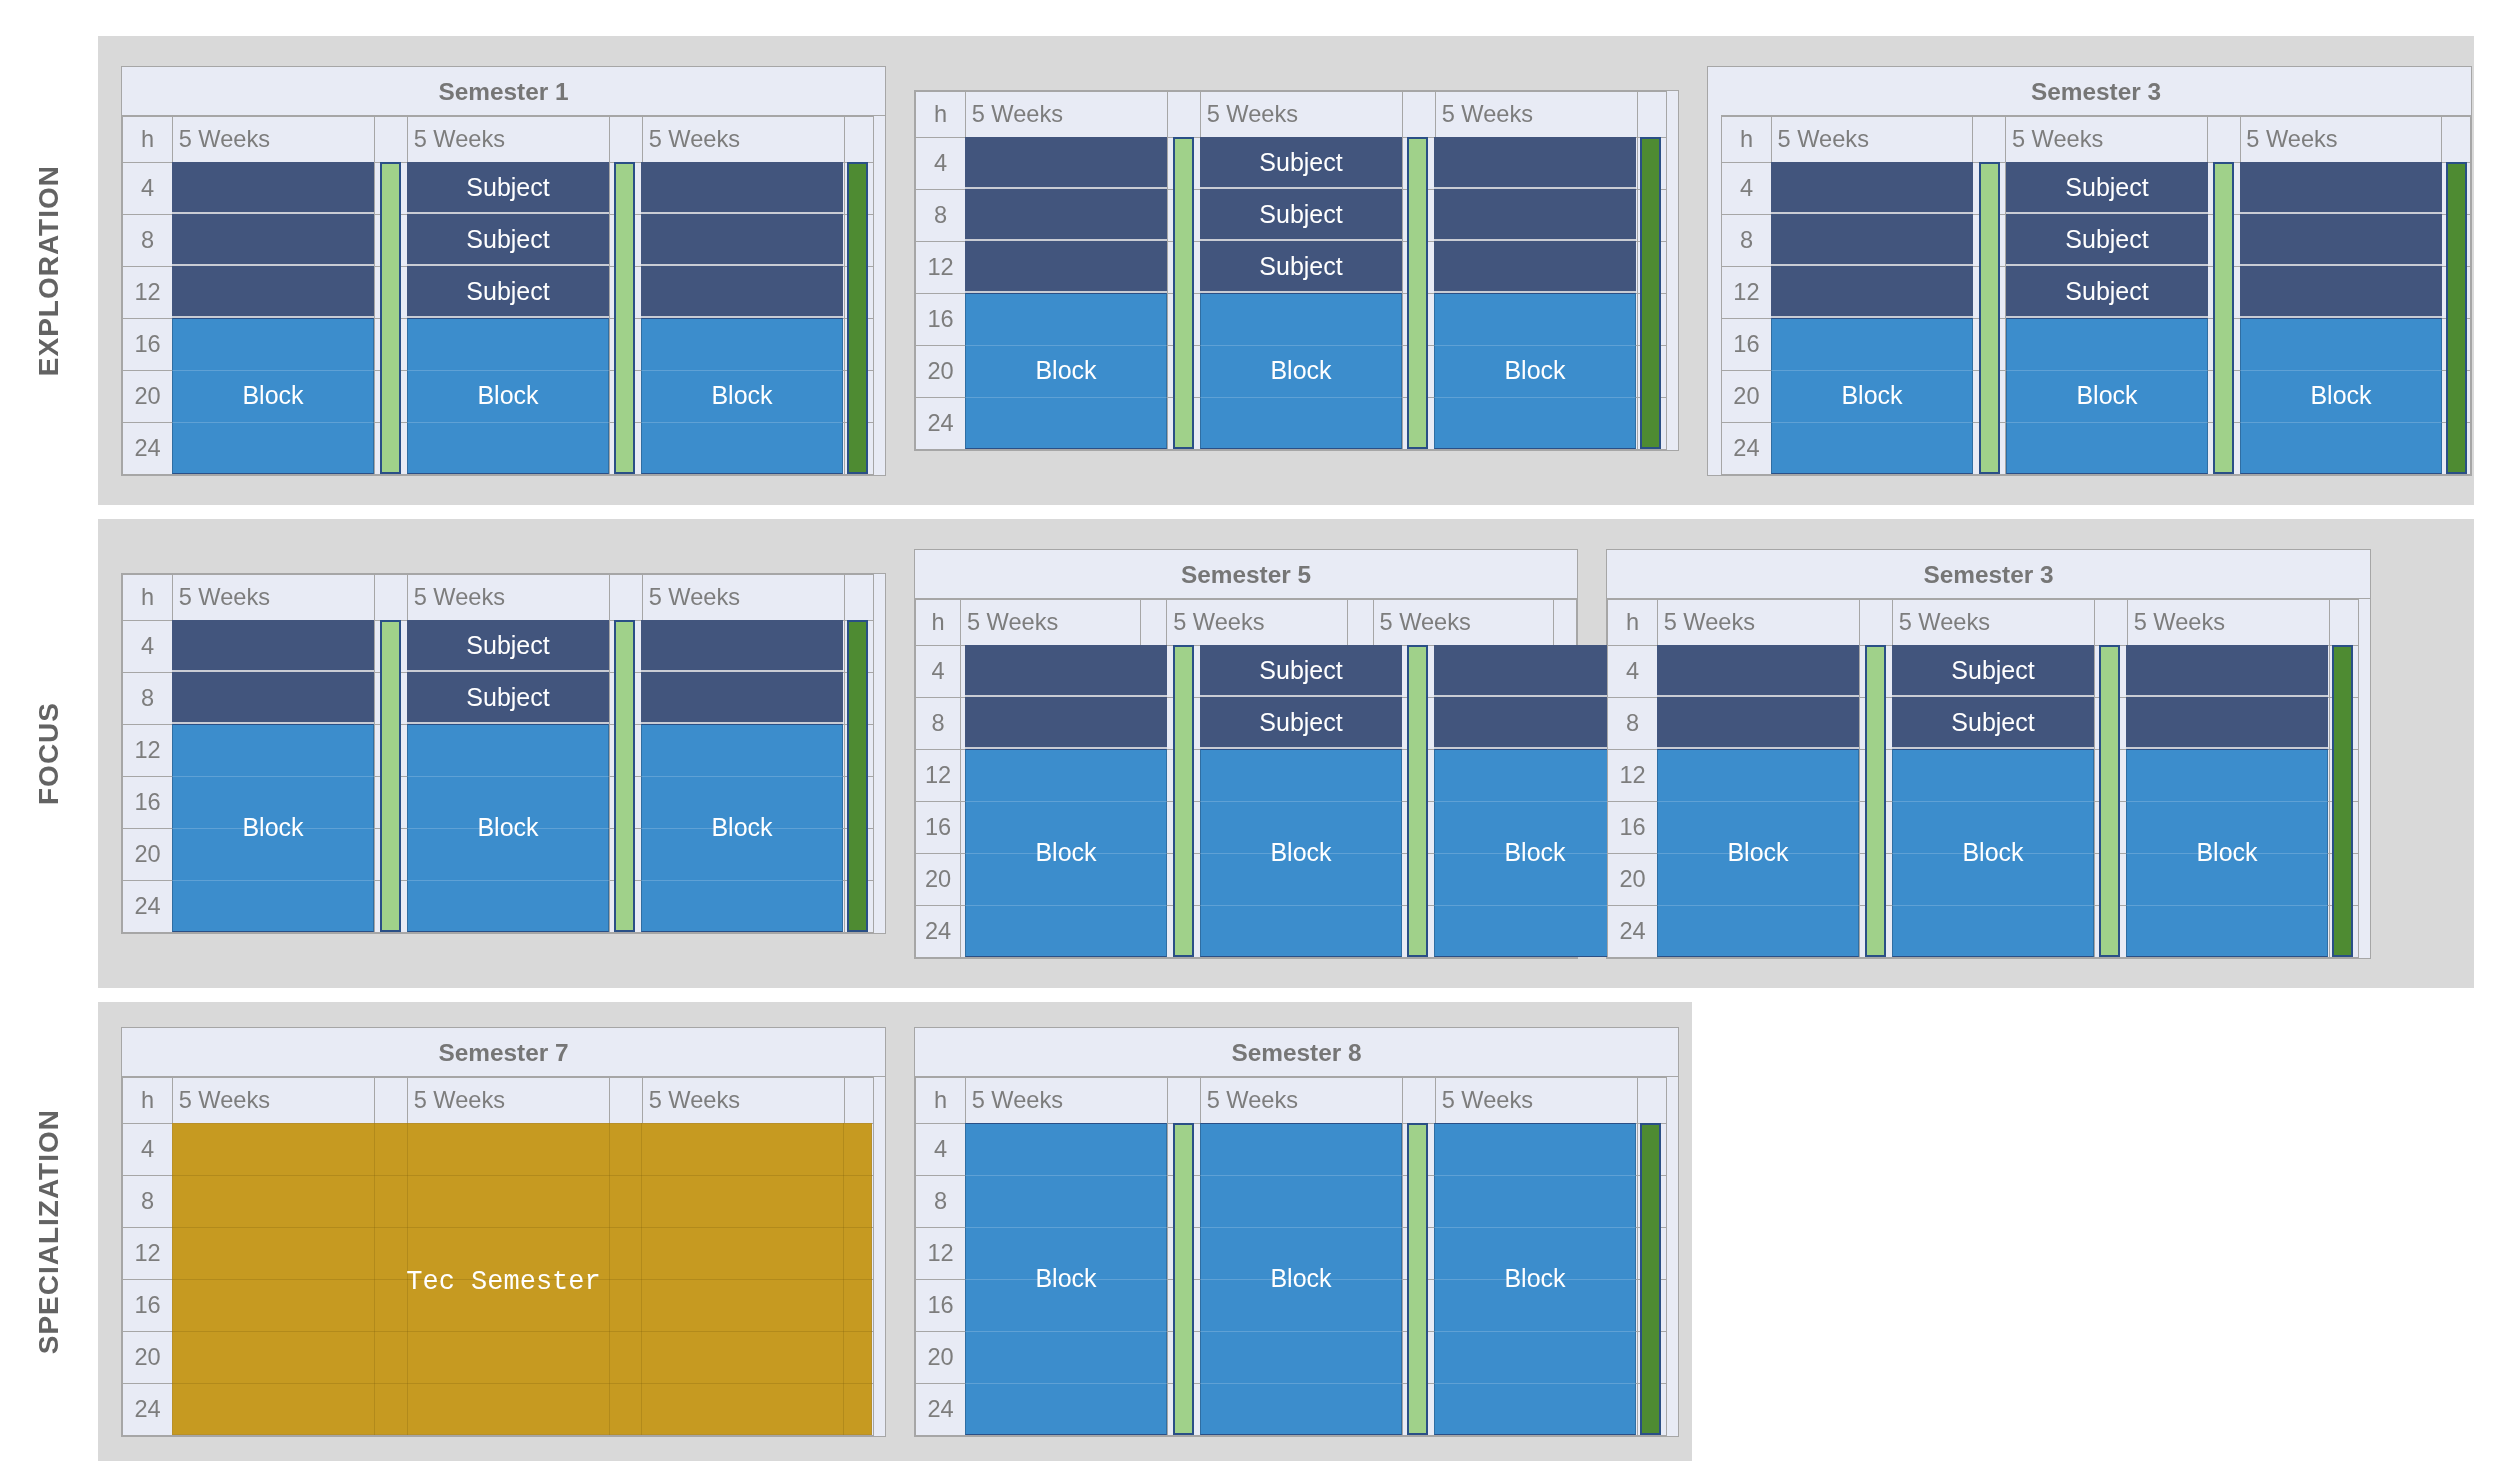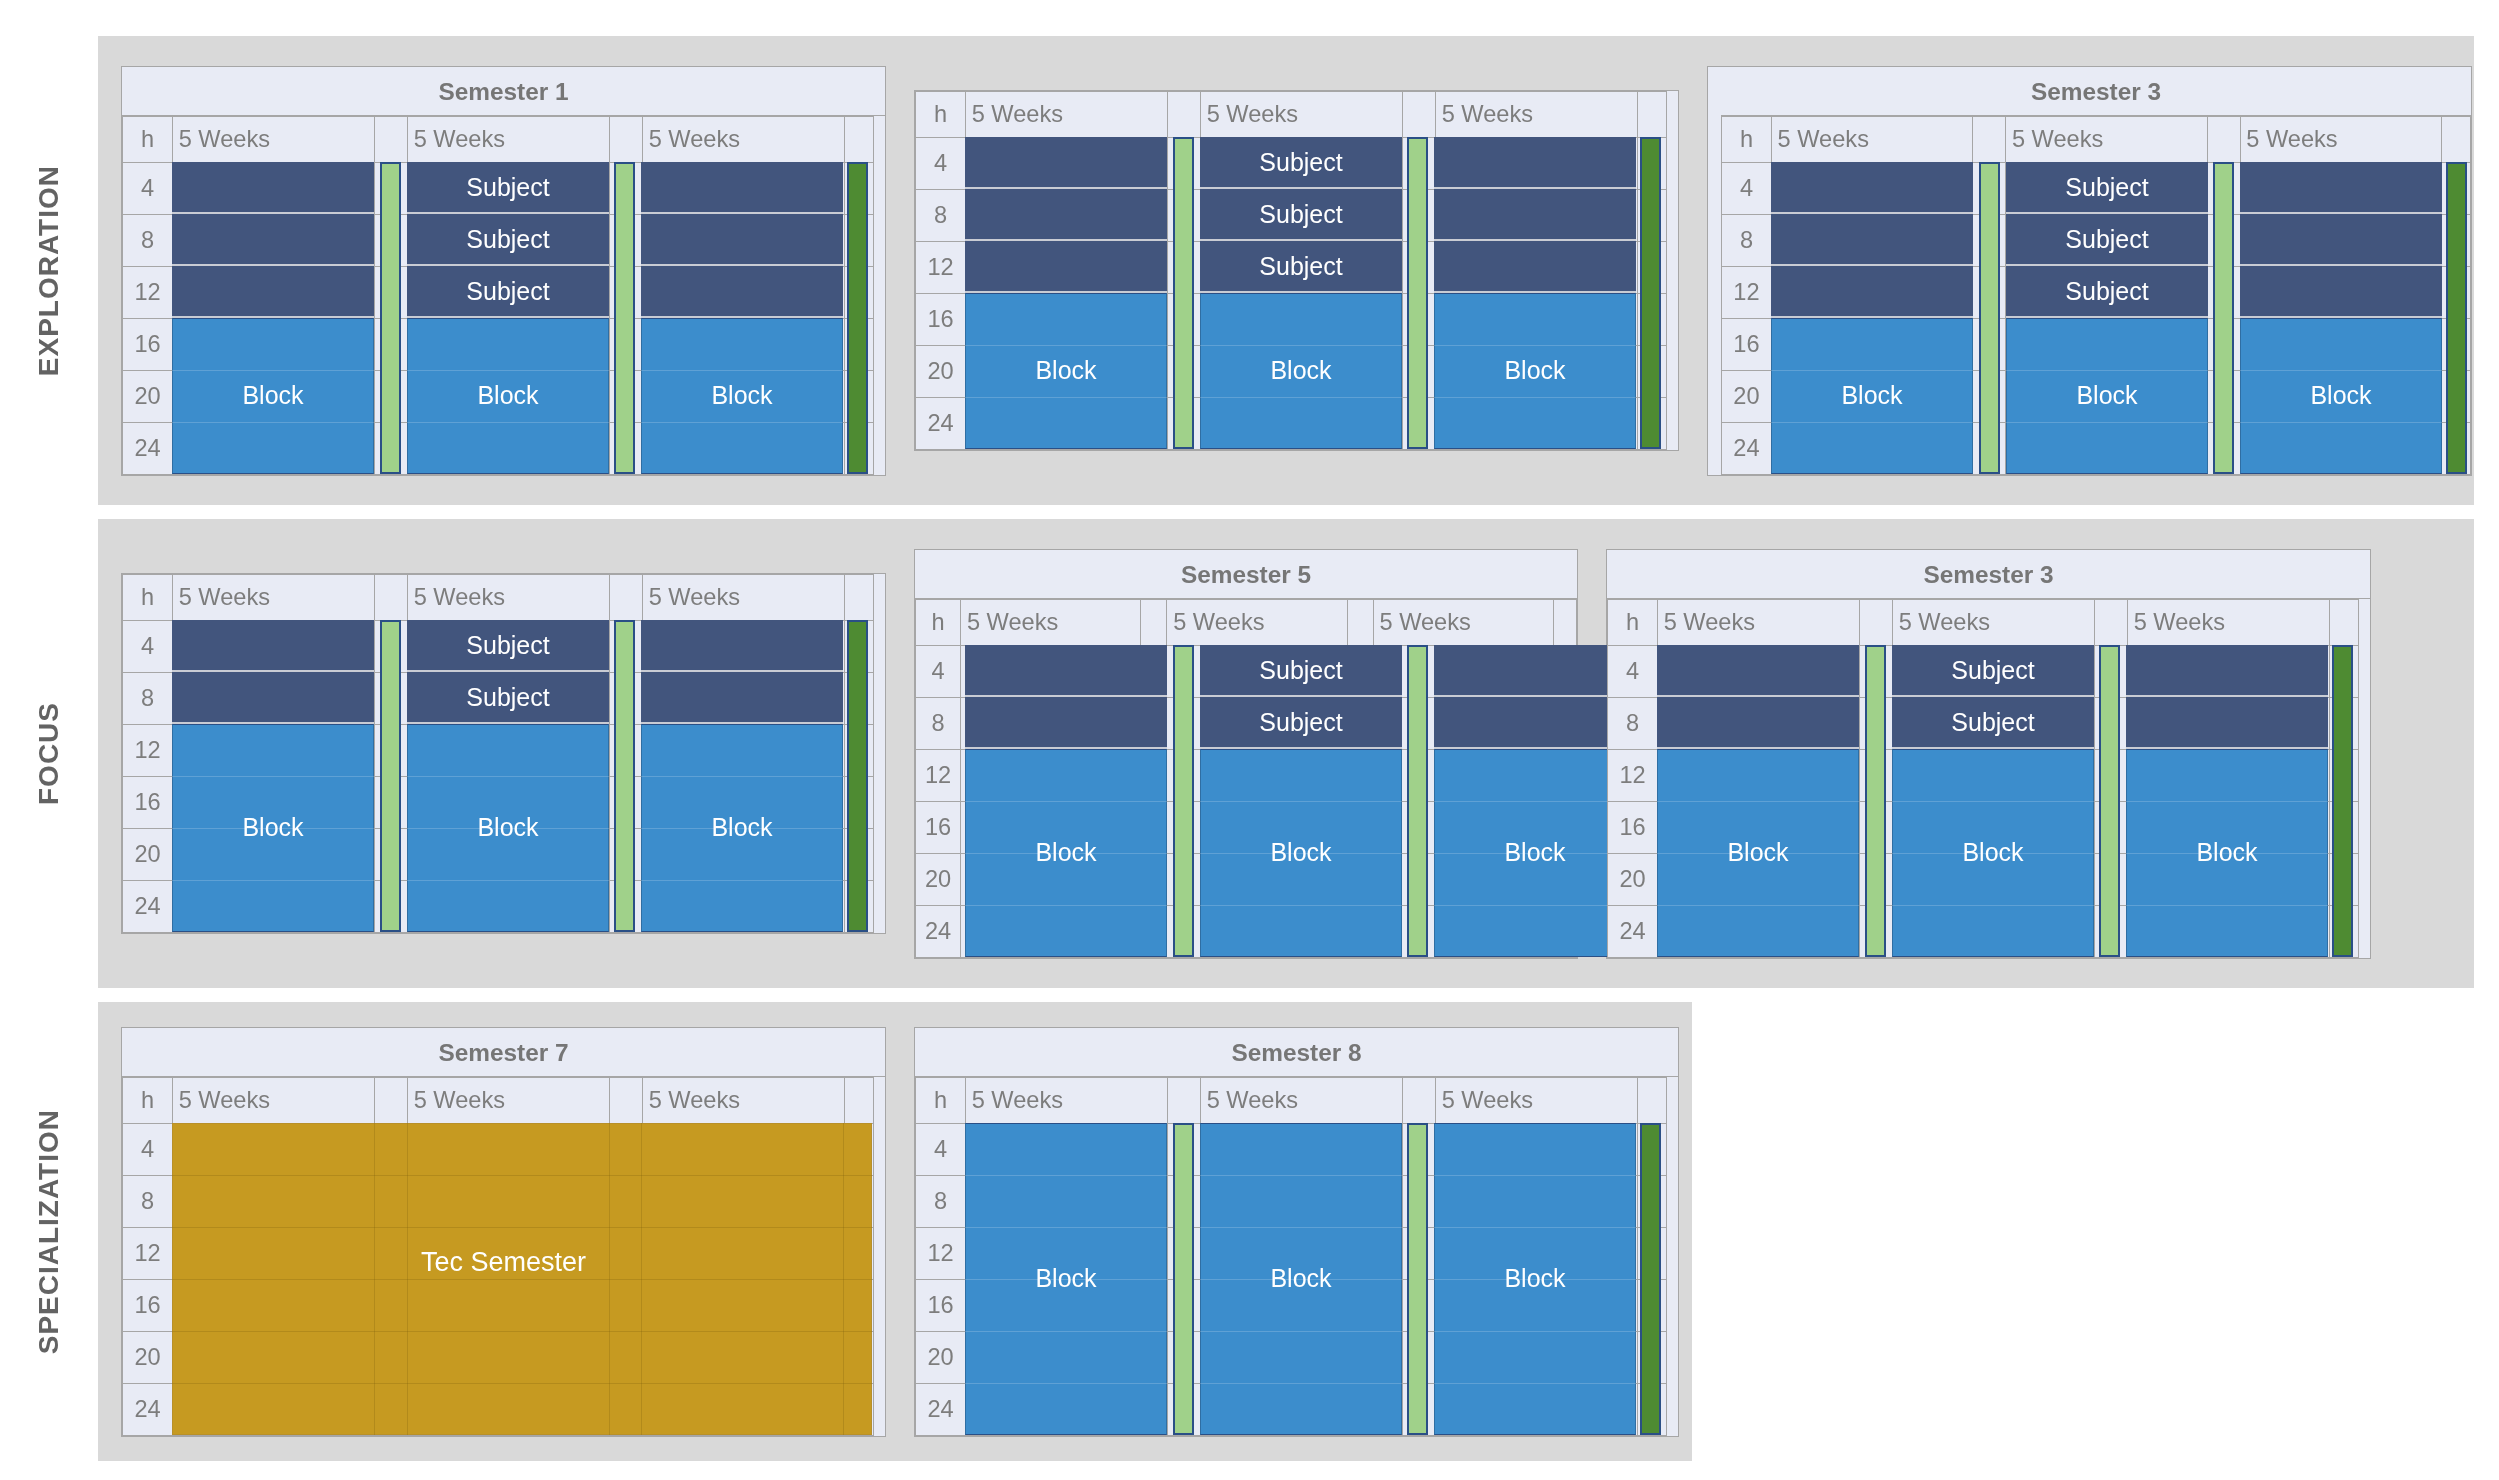--- a/index.html
+++ b/index.html
@@ -943,21 +943,21 @@
               <div style="position: absolute; left: 50px; width: 700px; top: 98px; height: 0.8px; background: rgba(120, 90, 10, 0.25);"></div>
               <div style="position: absolute; left: 50px; width: 700px; top: 150px; height: 0.8px; background: rgba(120, 90, 10, 0.25);"></div>
               <div style="position: absolute; left: 50px; width: 700px; top: 202px; height: 0.8px; background: rgba(120, 90, 10, 0.25);"></div>
               <div style="position: absolute; left: 50px; width: 700px; top: 254px; height: 0.8px; background: rgba(120, 90, 10, 0.25);"></div>
               <div style="position: absolute; left: 50px; width: 700px; top: 306px; height: 0.8px; background: rgba(120, 90, 10, 0.25);"></div>
               <div style="position: absolute; top: 46px; height: 312px; left: 252px; width: 0.8px; background: rgba(120, 90, 10, 0.25);"></div>
               <div style="position: absolute; top: 46px; height: 312px; left: 285px; width: 0.8px; background: rgba(120, 90, 10, 0.25);"></div>
               <div style="position: absolute; top: 46px; height: 312px; left: 487px; width: 0.8px; background: rgba(120, 90, 10, 0.25);"></div>
               <div style="position: absolute; top: 46px; height: 312px; left: 519px; width: 0.8px; background: rgba(120, 90, 10, 0.25);"></div>
               <div style="position: absolute; top: 46px; height: 312px; left: 721px; width: 0.8px; background: rgba(120, 90, 10, 0.25);"></div>
-              <div class="tec-label" style="top: 170px;">Tec Semester</div>
+              <div class="tec-label" style="top: 190px; font-family: Liberation Mono, monospace;">Tec Semester</div>
             </div>
           </div>
         </div>
         <div class="sem" style="width: 765px;">
           <div class="sem-title">Semester 8</div>
           <div style="position: relative;">
             <table class="grid">
               <colgroup>
                 <col style="width: 50px;">
                 <col style="width: 202px;">

